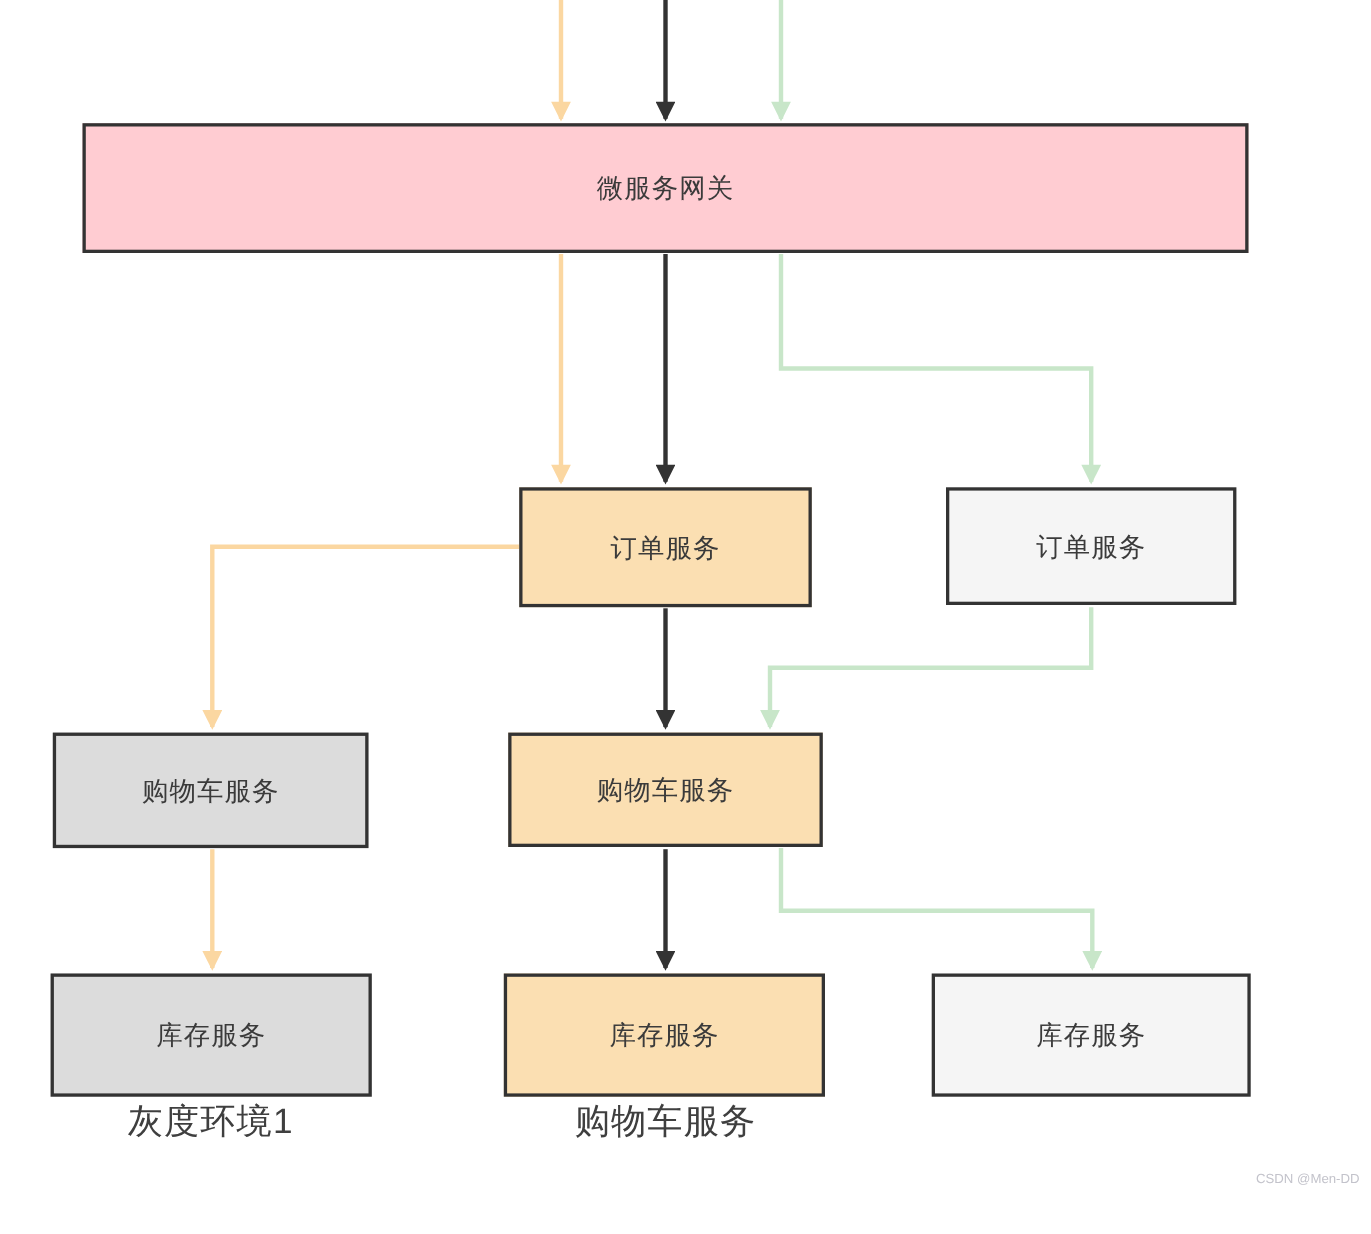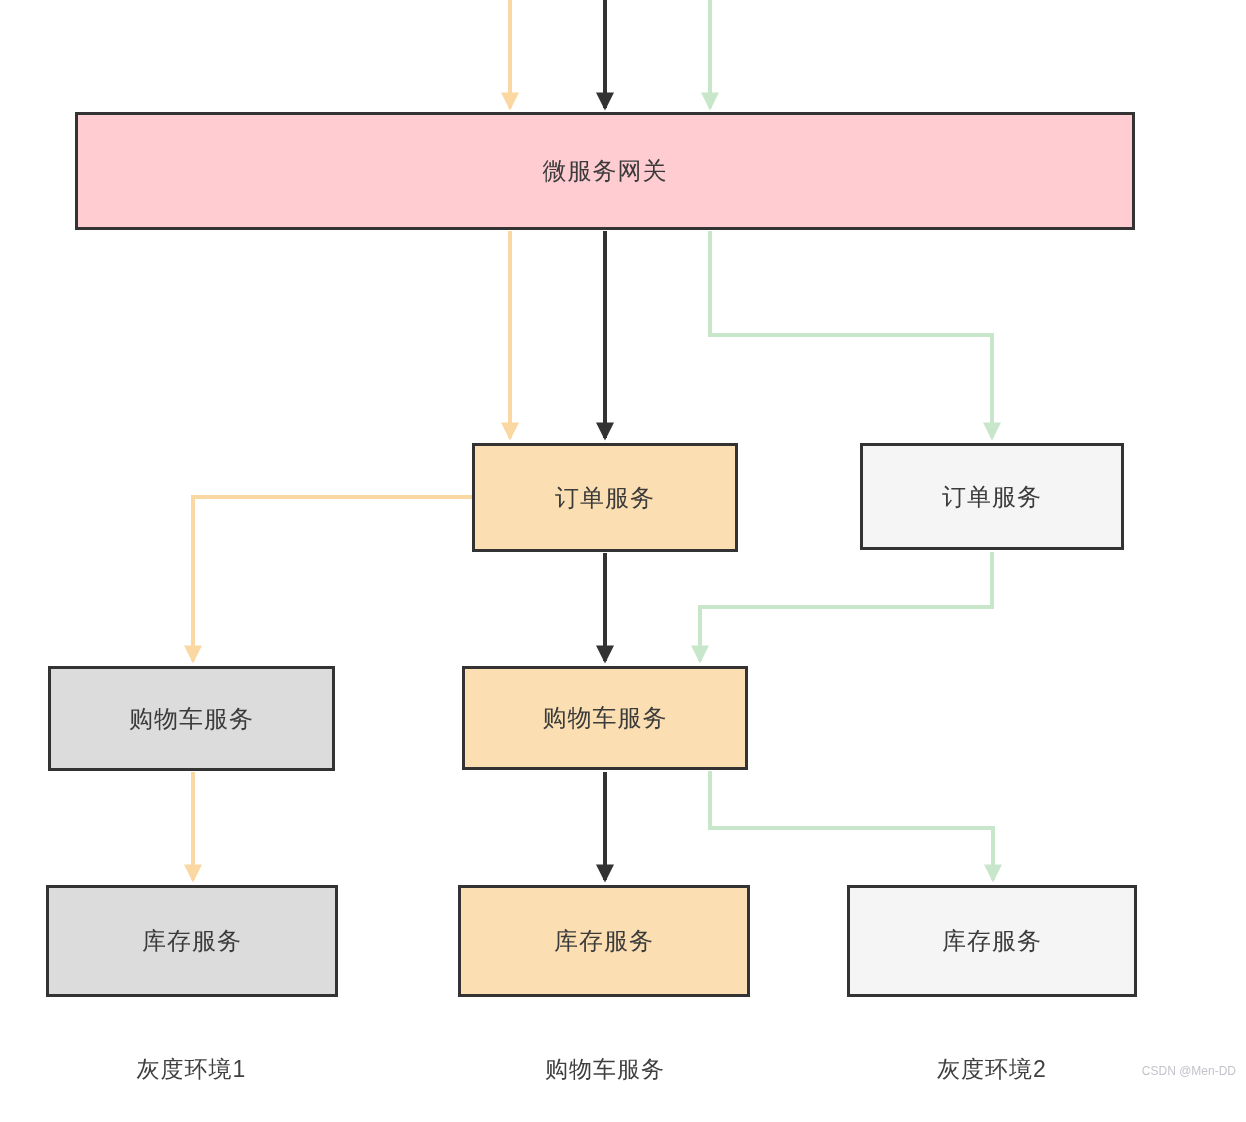--- a/index.html
+++ b/index.html
@@ -53,26 +53,26 @@
   .node-gray2     { background: var(--gray2-fill); }
   .node-order-prod  { left: 472px; top: 443px; width: 266px; height: 109px; }
   .node-order-gray2 { left: 860px; top: 443px; width: 264px; height: 107px; }
   .node-cart-gray1  { left: 48px;  top: 666px; width: 287px; height: 105px; }
   .node-cart-prod   { left: 462px; top: 666px; width: 286px; height: 104px; }
   .node-stock-gray1 { left: 46px;  top: 885px; width: 292px; height: 112px; }
   .node-stock-prod  { left: 458px; top: 885px; width: 292px; height: 112px; }
   .node-stock-gray2 { left: 847px; top: 885px; width: 290px; height: 112px; }
   .env-label {
     position: absolute;
-    top: 1052px;
+    top: 1003px;
     height: 34px;
     display: flex;
     align-items: center;
     justify-content: center;
-    font-size: 23px;
+    font-size: 32px;
     color: #3f3f3f;
     letter-spacing: 1px;
   }
   .env-gray1 { left: 48px;  width: 287px; }
   .env-prod  { left: 462px; width: 286px; }
   .env-gray2 { left: 847px; width: 290px; }
   .watermark {
     position: absolute;
     right: 10px;
     bottom: 6px;
@@ -137,17 +137,16 @@
 
   <div class="node node-gray2 node-order-gray2">
     <span>订单服务</span>
   </div>
   <div class="node node-gray2 node-stock-gray2">
     <span>库存服务</span>
   </div>
 
   <div class="env-label env-gray1">灰度环境1</div>
   <div class="env-label env-prod">购物车服务</div>
-  <div class="env-label env-gray2">灰度环境2</div>
 
   <div class="watermark">CSDN @Men-DD</div>
 
 </div>
 
 </body></html>

